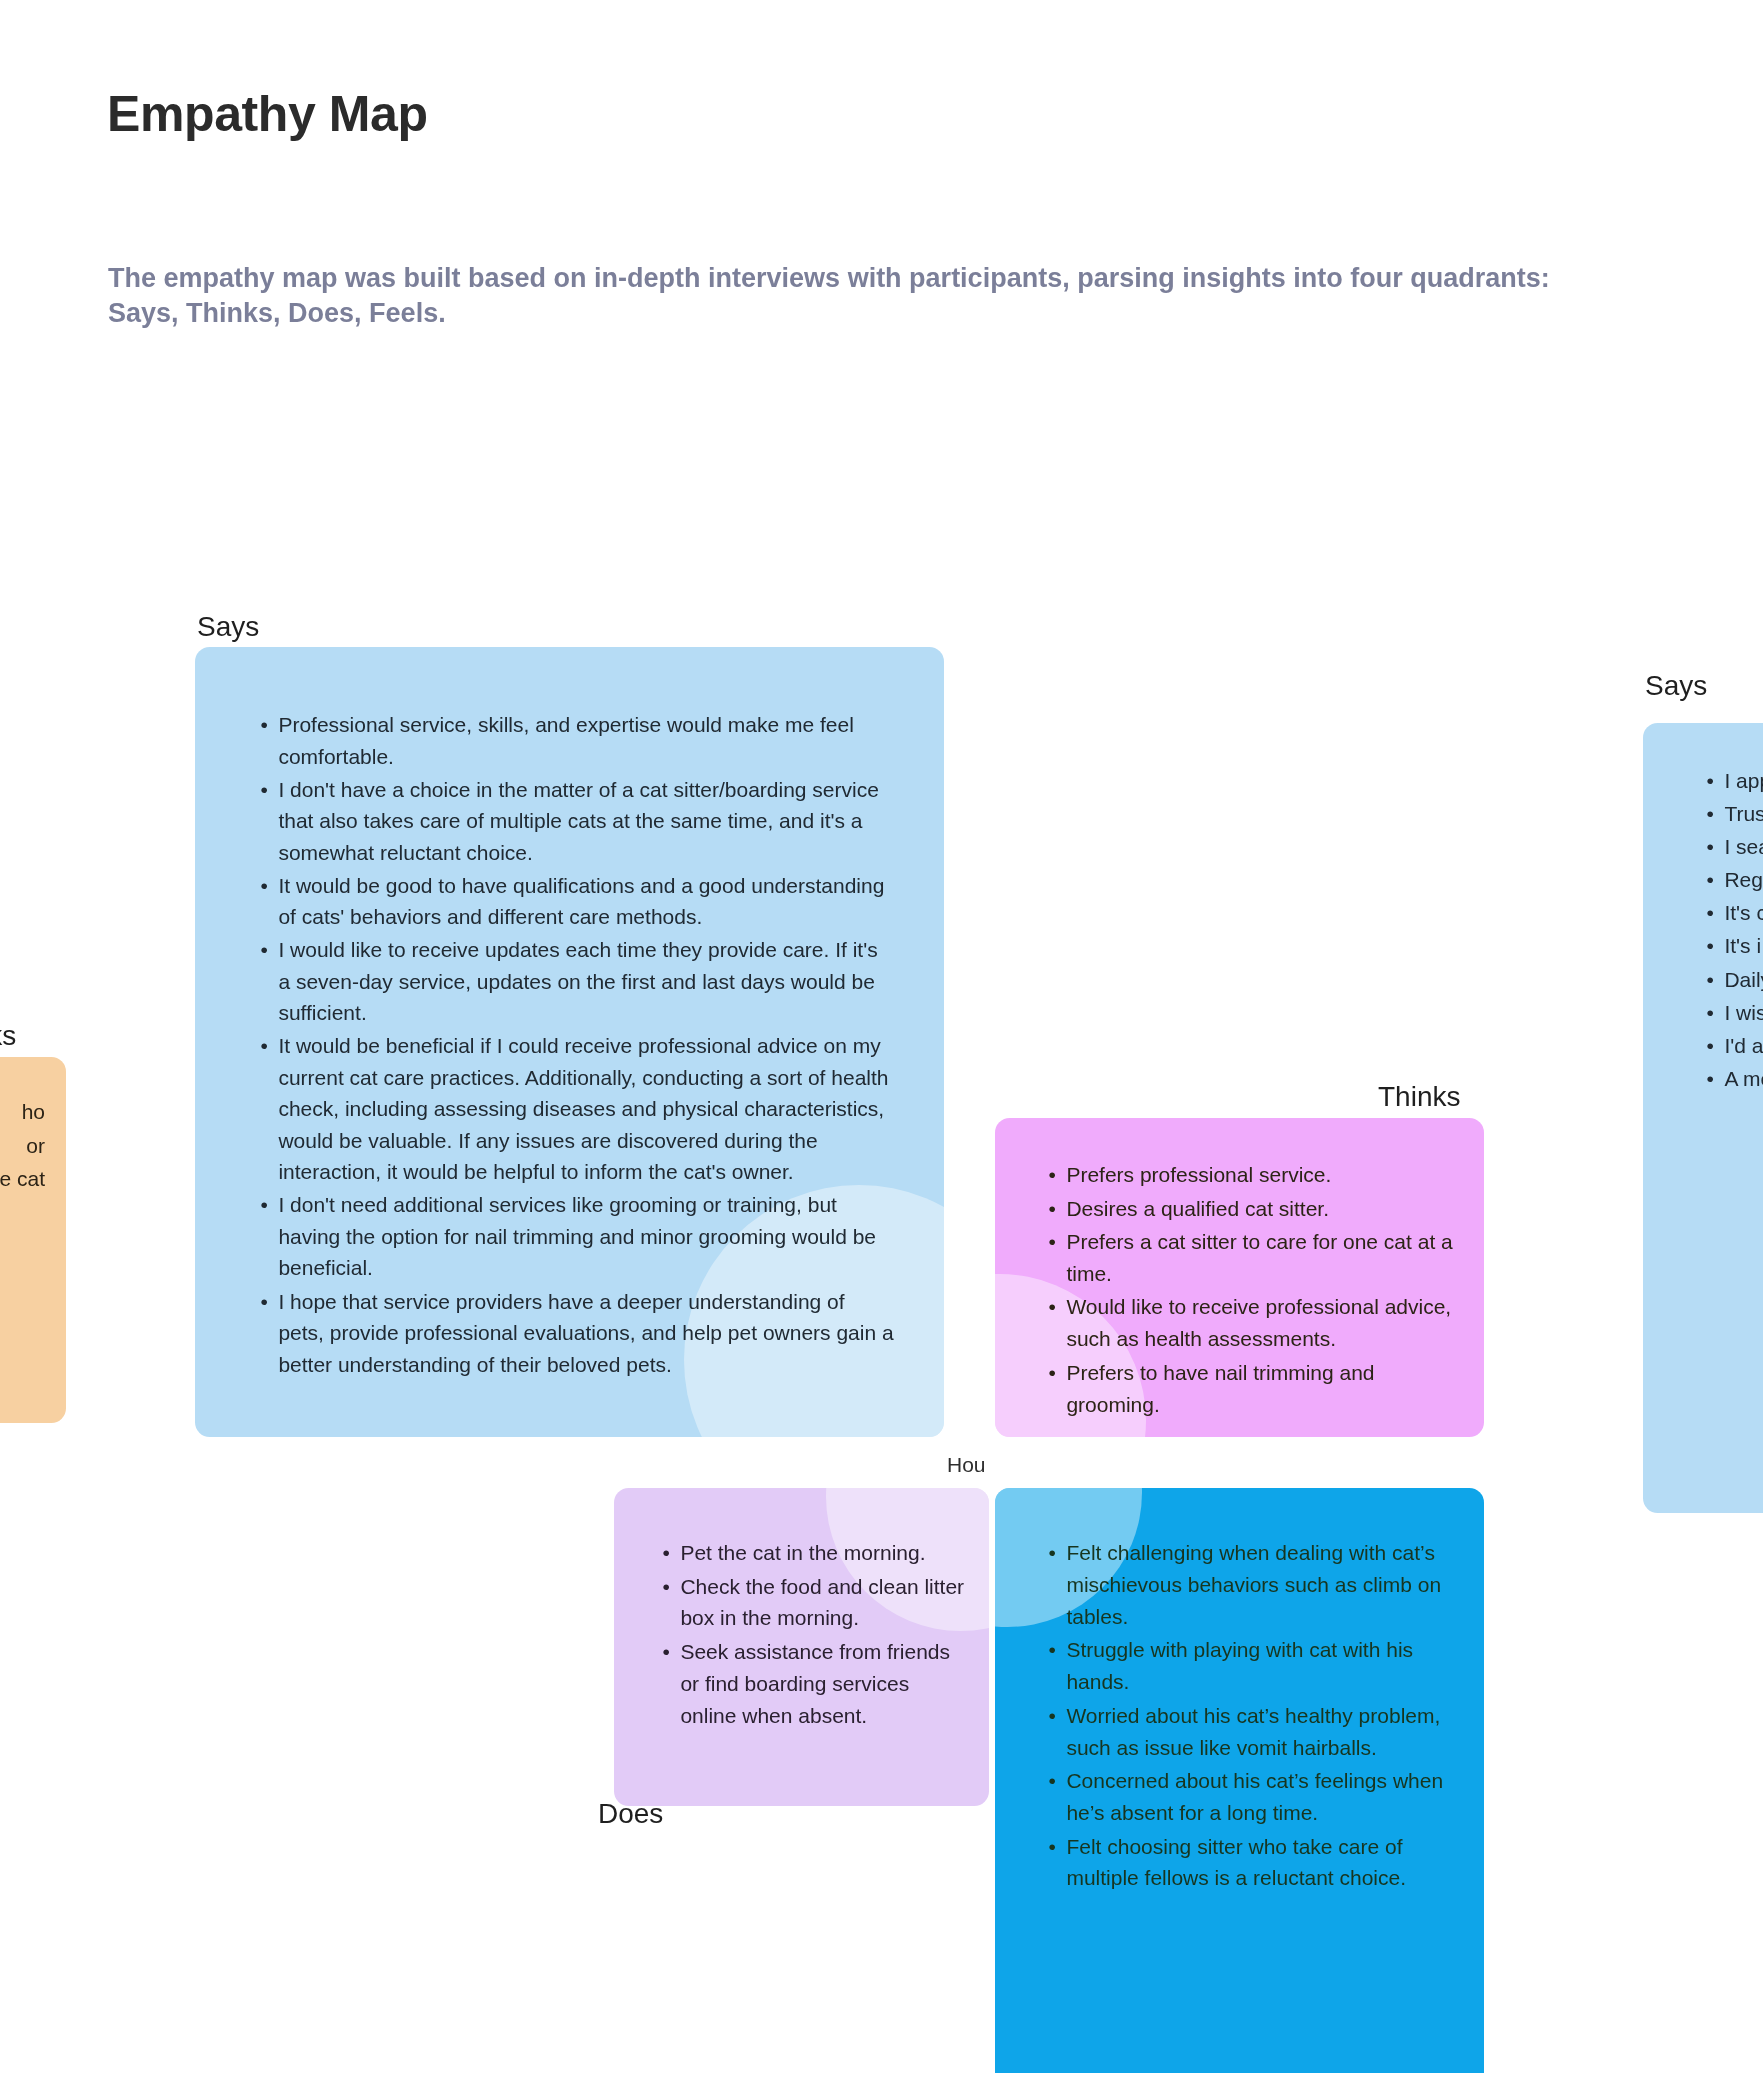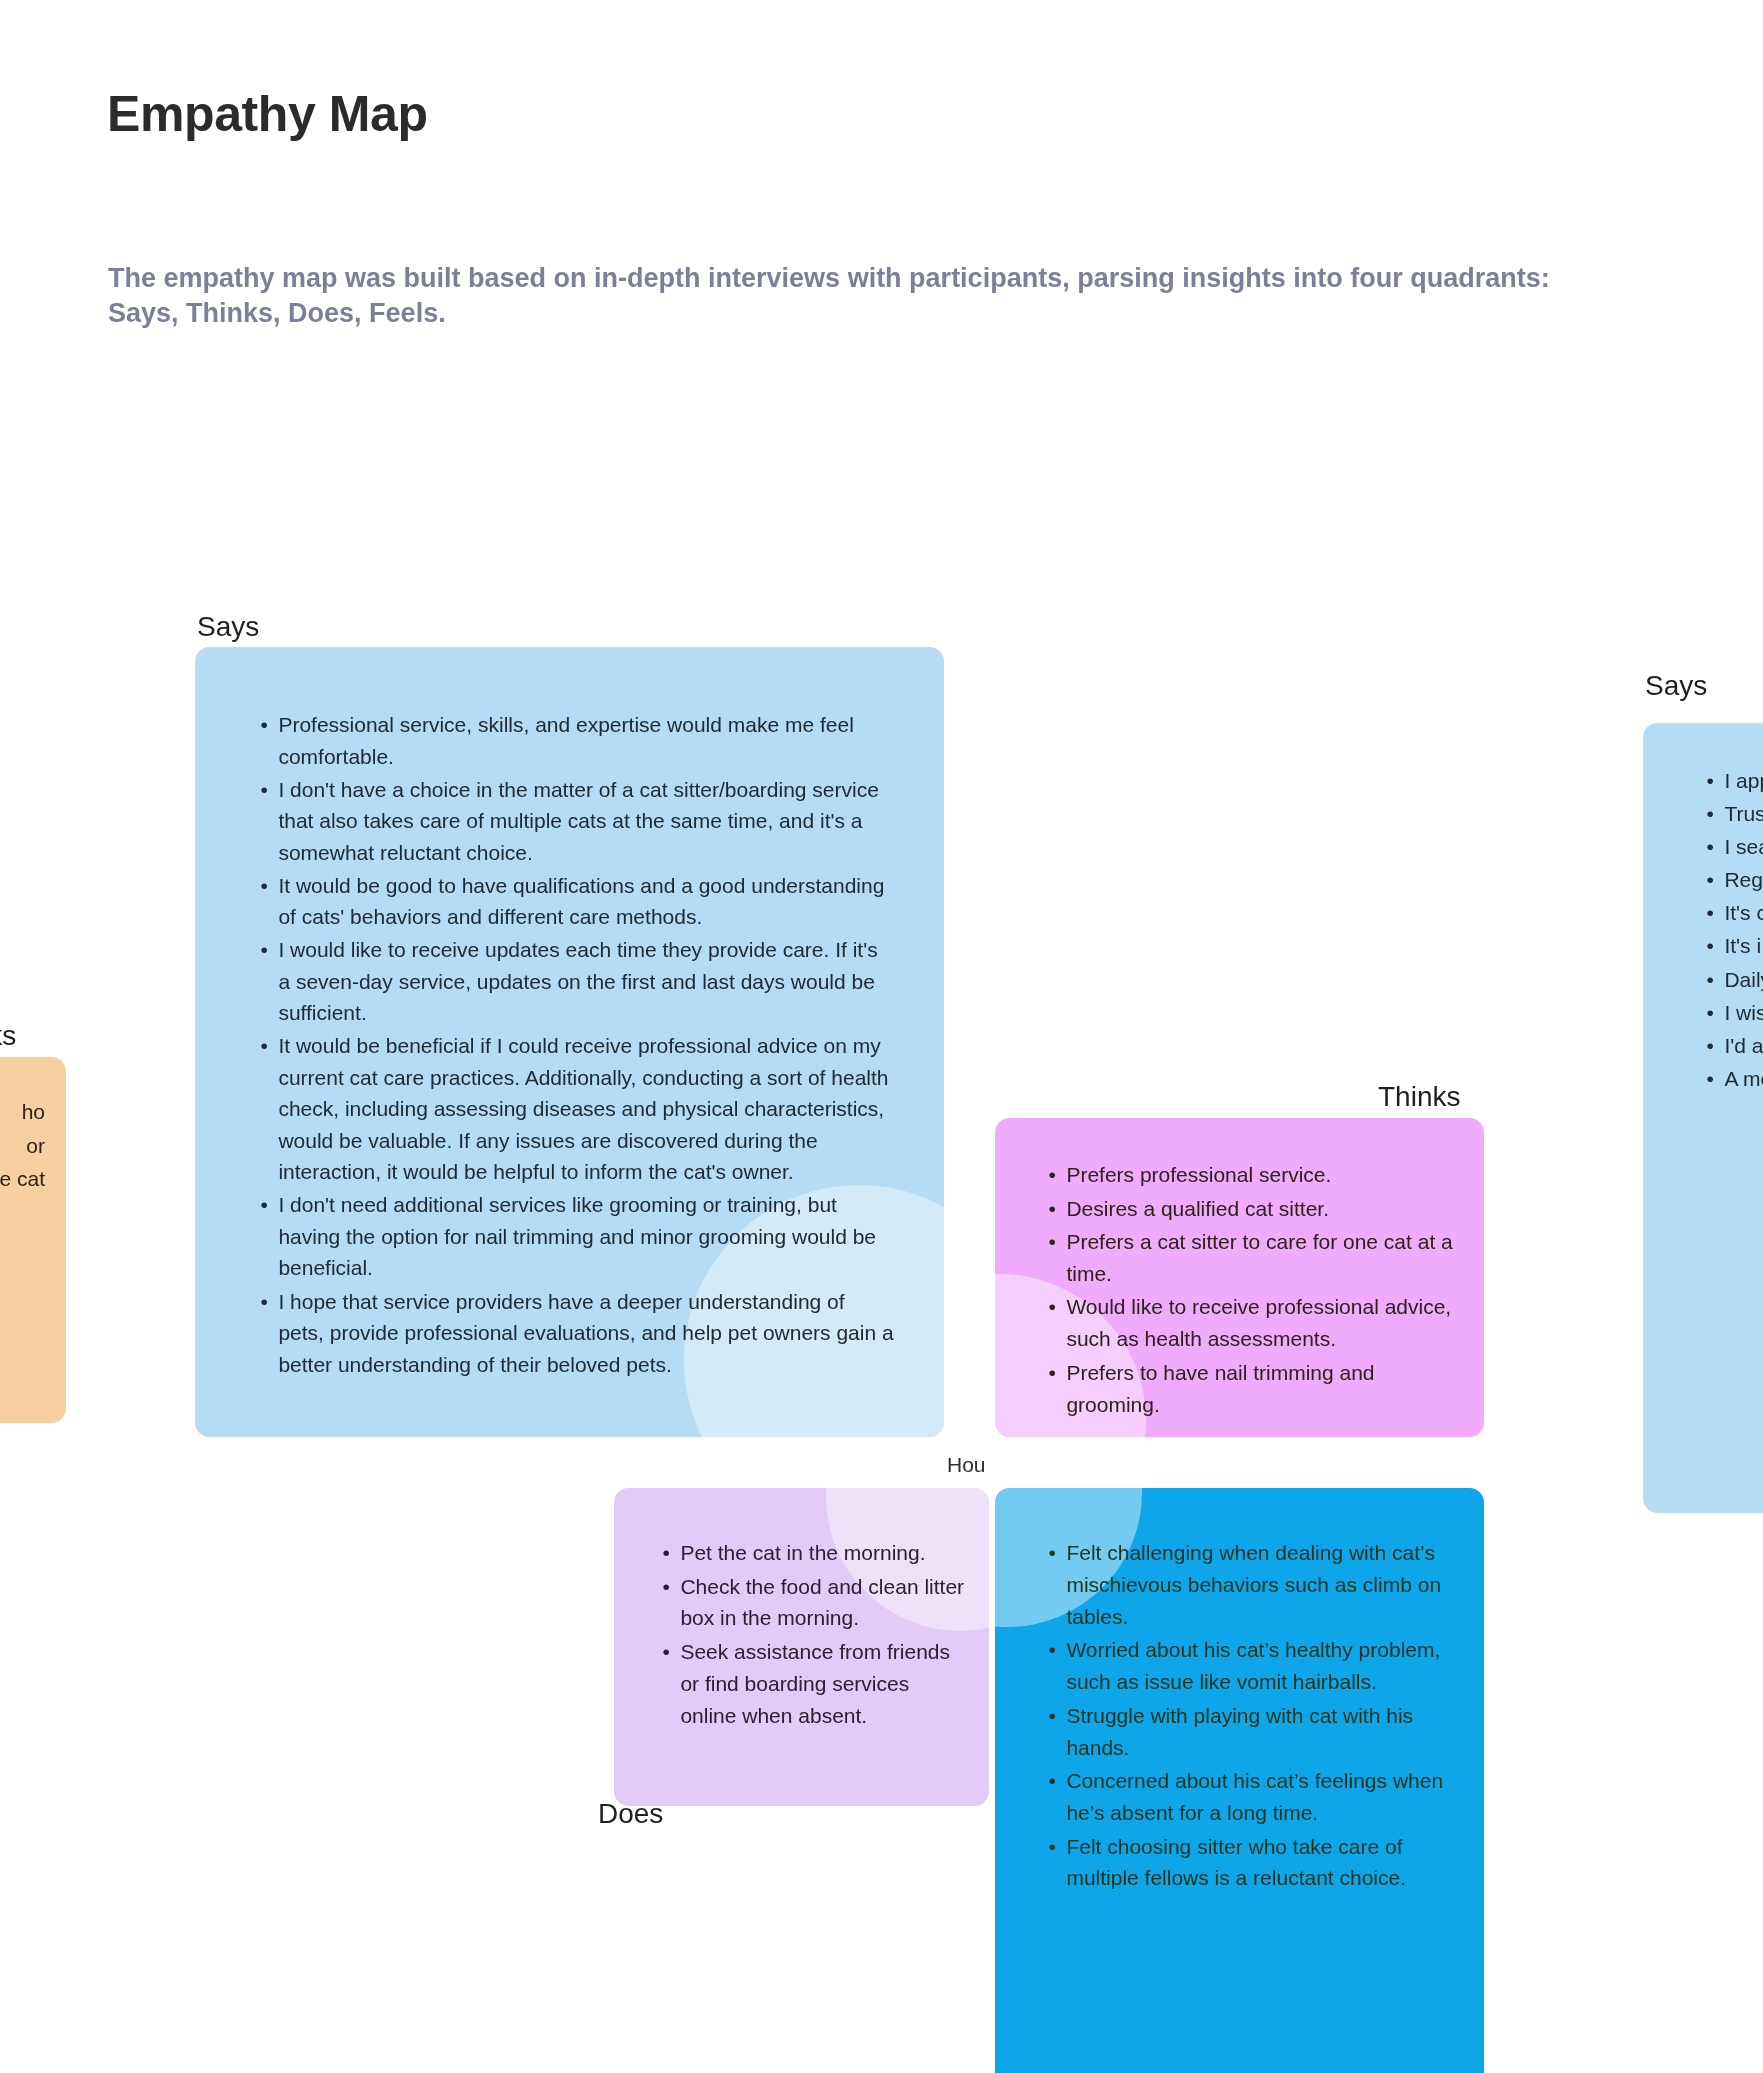--- a/index.html
+++ b/index.html
@@ -264,22 +264,22 @@
         <li>Check the food and clean litter box in the morning.</li>
         <li>Seek assistance from friends or find boarding services online when absent.</li>
       </ul>
   </div>
 
   <div class="quad-label" id="label-feels-main">Feels</div>
   <div class="quad-card" id="card-feels-main">
     <div class="blob"></div>
     <ul>
         <li>Felt challenging when dealing with cat’s mischievous behaviors such as climb on tables.</li>
+        <li>Struggle with playing with cat with his hands.</li>
         <li>Worried about his cat’s healthy problem, such as issue like vomit hairballs.</li>
-        <li>Struggle with playing with cat with his hands.</li>
         <li>Concerned about his cat’s feelings when he’s absent for a long time.</li>
         <li>Felt choosing sitter who take care of multiple fellows is a reluctant choice.</li>
       </ul>
   </div>
 
   <div id="center-hub-label">Hou</div>
 
   <div class="quad-label" id="label-says-right">Says</div>
   <div class="quad-card" id="card-says-right">
     <ul>

